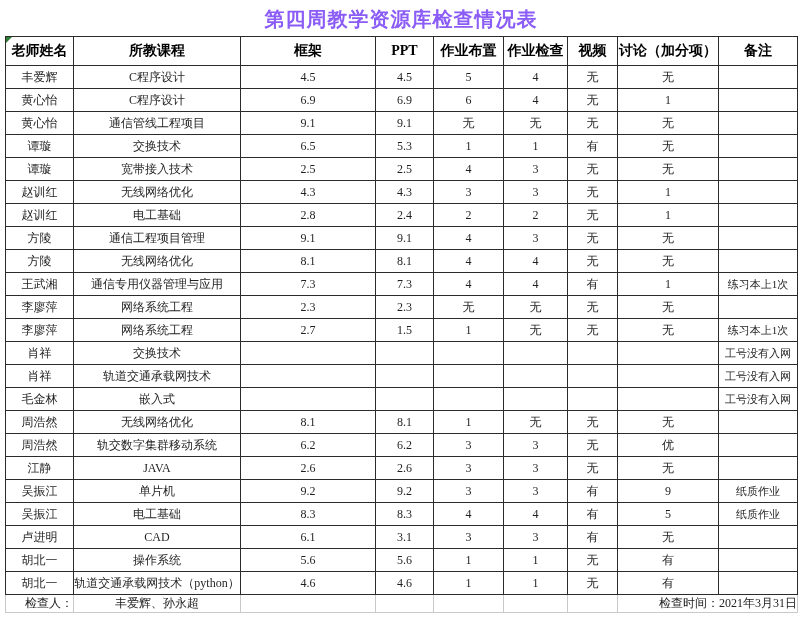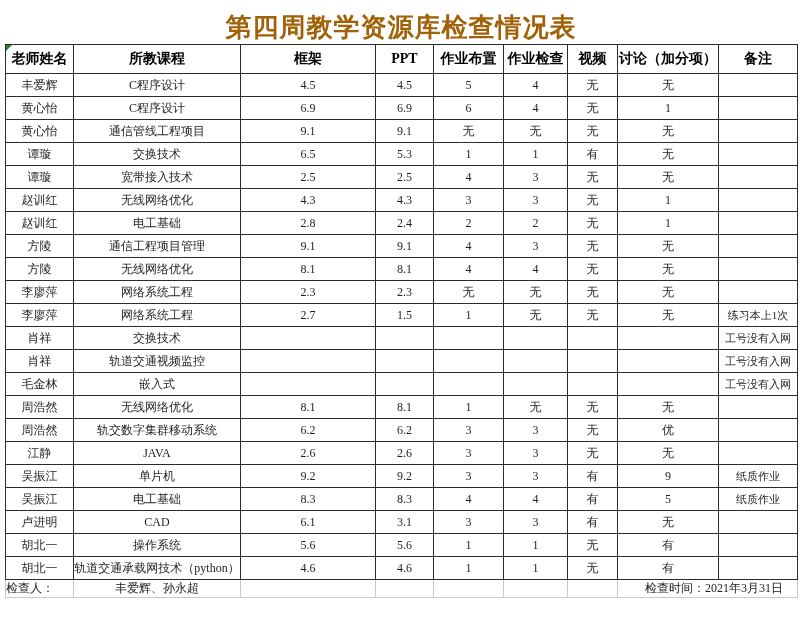--- a/index.html
+++ b/index.html
@@ -4,21 +4,21 @@
 <style>
   html,body{margin:0;padding:0;background:#ffffff;}
   body{
     width:800px;height:623px;overflow:hidden;
     font-family:"Liberation Serif","DejaVu Serif",serif;
     color:#1a1a1a;
   }
   .sheet{padding:3px 3px 0 5px;}
   .title{
     height:33px;line-height:33px;text-align:center;
-    font-size:26px;font-weight:bold;letter-spacing:1px;color:#a16207;margin-top:8px;
+    font-size:20px;font-weight:bold;letter-spacing:1px;color:#8b5cf6;
   }
   table{
     border-collapse:collapse;table-layout:fixed;width:792px;
   }
   th,td{
     border:1px solid #2b2b2b;
     text-align:center;vertical-align:middle;
     padding:0;overflow:hidden;white-space:nowrap;
     font-size:12px;height:22px;color:#1f1f1f;
   }
@@ -28,22 +28,22 @@
   }
   .corner{
     position:absolute;left:0;top:0;width:0;height:0;
     border-top:6px solid #2f7d32;border-right:6px solid transparent;
   }
   td.remark{font-size:11px;}
   tr.footer td{
     border:1px solid #c9c9c9;
     height:16px;font-size:12px;color:#222;
   }
-  tr.footer td.date{text-align:right;padding-right:14px;}
-  tr.footer td.insp-label{text-align:left;}
+  tr.footer td.date{text-align:right;padding-right:0;}
+  tr.footer td.insp-label{text-align:right;}
 </style>
 </head>
 <body>
 
 <div class="sheet">
   <div class="title">第四周教学资源库检查情况表</div>
 
   <table>
     <colgroup>
       <col style="width:68px">
@@ -163,20 +163,31 @@
           <td>无线网络优化</td>
           <td>8.1</td>
           <td>8.1</td>
           <td>4</td>
           <td>4</td>
           <td>无</td>
           <td>无</td>
           <td class="remark"></td>
         </tr>
         <tr>
+          <td>王武湘</td>
+          <td>通信专用仪器管理与应用</td>
+          <td>7.3</td>
+          <td>7.3</td>
+          <td>4</td>
+          <td>4</td>
+          <td>有</td>
+          <td>1</td>
+          <td class="remark">练习本上1次</td>
+        </tr>
+        <tr>
           <td>李廖萍</td>
           <td>网络系统工程</td>
           <td>2.3</td>
           <td>2.3</td>
           <td>无</td>
           <td>无</td>
           <td>无</td>
           <td>无</td>
           <td class="remark"></td>
         </tr>
@@ -197,21 +208,21 @@
           <td></td>
           <td></td>
           <td></td>
           <td></td>
           <td></td>
           <td></td>
           <td class="remark">工号没有入网</td>
         </tr>
         <tr>
           <td>肖祥</td>
-          <td>轨道交通视频监控</td>
+          <td>轨道交通承载网技术</td>
           <td></td>
           <td></td>
           <td></td>
           <td></td>
           <td></td>
           <td></td>
           <td class="remark">工号没有入网</td>
         </tr>
         <tr>
           <td>毛金林</td>

